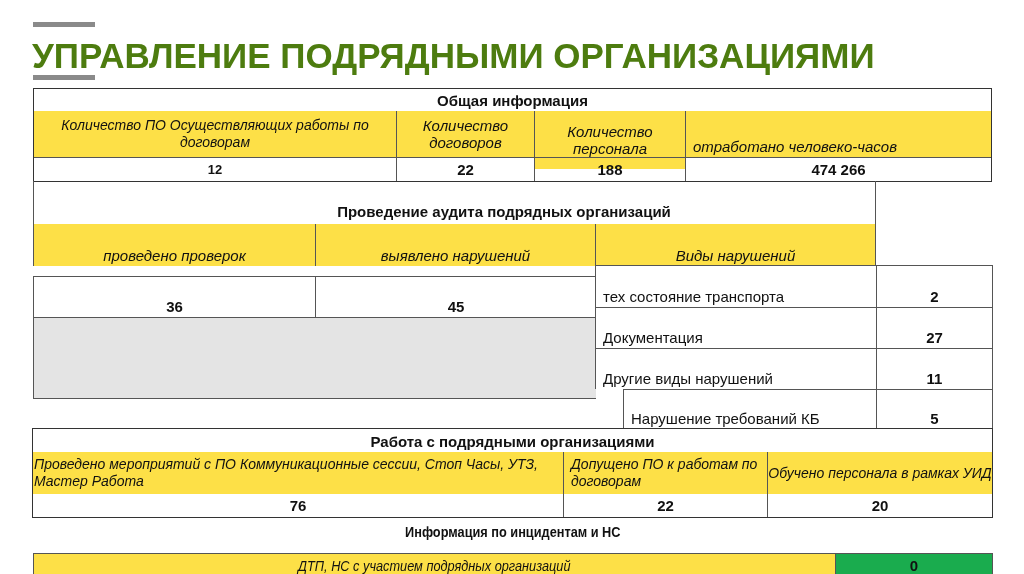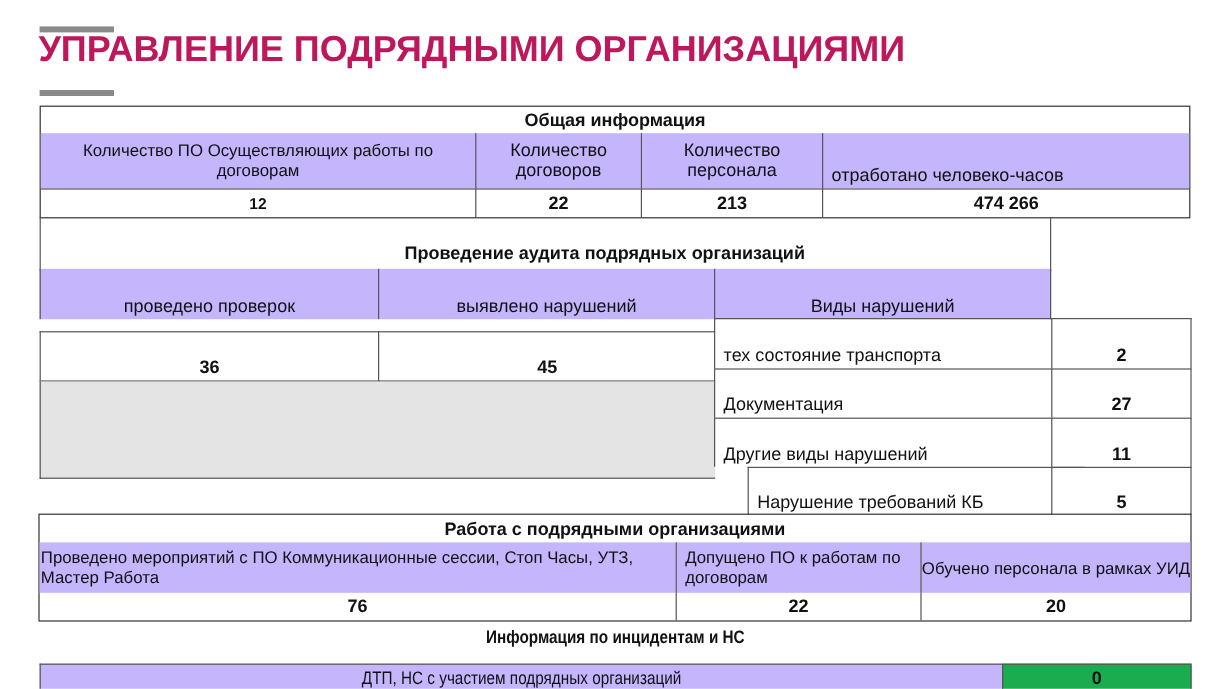--- a/index.html
+++ b/index.html
@@ -1,22 +1,22 @@
 <!DOCTYPE html>
 <html><head>
 <meta charset="utf-8">
 <style>
   html, body { margin:0; padding:0; }
   body { width:1024px; height:574px; background:#ffffff; position:relative; overflow:hidden;
          font-family:"Liberation Sans", sans-serif; color:#111; }
   .abs { position:absolute; box-sizing:border-box; }
   .bar { background:#8a8a8a; height:5px; width:62px; left:33px; }
-  .title { left:32px; top:25px; font-size:30px; font-weight:bold; color:#be185d; letter-spacing:0px; white-space:nowrap; }
+  .title { left:32px; top:36px; font-size:35px; font-weight:bold; color:#4d7c0f; letter-spacing:0px; white-space:nowrap; }
   .cell { position:absolute; box-sizing:border-box; display:flex; align-items:center; justify-content:center; text-align:center; font-size:14px; line-height:17px; }
-  .blue { background:#c4b5fd; }
+  .blue { background:#fde047;font-style:italic; }
   .b { font-weight:bold; }
   .gray { background:#e4e4e4; }
   .green { background:#1aac4e; }
   .bl { border-left:1px solid #555; }
   .br { border-right:1px solid #555; }
   .bt { border-top:1px solid #555; }
   .bb { border-bottom:1px solid #555;margin-top:11px; }
   .frame { position:absolute; box-sizing:border-box; border:1.5px solid #333; }
   .left { justify-content:flex-start; text-align:left; padding-left:7px; }
   .bottom { align-items:flex-end; padding-bottom:2px; }
@@ -27,25 +27,25 @@
 
 <div class="abs bar" style="top:22px;"></div>
 <div class="abs title">УПРАВЛЕНИЕ ПОДРЯДНЫМИ ОРГАНИЗАЦИЯМИ</div>
 <div class="abs bar" style="top:75px;"></div>
 
 <div>
   <div class="frame" style="left:33px; top:88px; width:959px; height:94px;"></div>
   <div class="cell b" style="left:33px; top:89px; width:959px; height:22px; font-size:15px;">Общая информация</div>
   <div class="cell blue" style="left:34px; top:111px; width:362px; height:46px;">Количество ПО Осуществляющих работы по договорам</div>
   <div class="cell blue bl" style="left:396px; top:111px; width:138px; height:46px; font-size:15px; padding:0 10px;">Количество договоров</div>
-  <div class="cell blue bl" style="left:534px; top:111px; width:151px; height:46px; font-size:15px; padding:0 22px;">Количество персонала</div>
+  <div class="cell blue bl" style="left:534px; top:111px; width:151px; height:58px; font-size:15px; padding:0 22px;">Количество персонала</div>
   <div class="cell blue bl left bottom" style="left:685px; top:111px; width:306px; height:46px; font-size:15px;">отработано человеко-часов</div>
   <div class="cell b bt" style="left:34px; top:157px; width:362px; height:24px; font-size:13px;">12</div>
   <div class="cell b bt bl" style="left:396px; top:157px; width:138px; height:24px; font-size:15px;">22</div>
-  <div class="cell b bt bl" style="left:534px; top:157px; width:151px; height:24px; font-size:15px;">213</div>
+  <div class="cell b bt bl" style="left:534px; top:157px; width:151px; height:24px; font-size:15px;">188</div>
   <div class="cell b bt bl" style="left:685px; top:157px; width:306px; height:24px; font-size:15px;">474 266</div>
 </div>
 
 <div>
   <div class="abs bl br" style="left:33px; top:181px; width:843px; height:45px;"></div>
   <div class="cell b" style="left:33px; top:198px; width:942px; height:26px; font-size:15px;">Проведение аудита подрядных организаций</div>
   <div class="cell blue bottom bl" style="left:33px; top:224px; width:282px; height:42px; font-size:15px;">проведено проверок</div>
   <div class="cell blue bottom bl" style="left:315px; top:224px; width:280px; height:42px; font-size:15px;">выявлено нарушений</div>
   <div class="cell blue bottom bl br" style="left:595px; top:224px; width:281px; height:42px; font-size:15px;">Виды нарушений</div>
 

